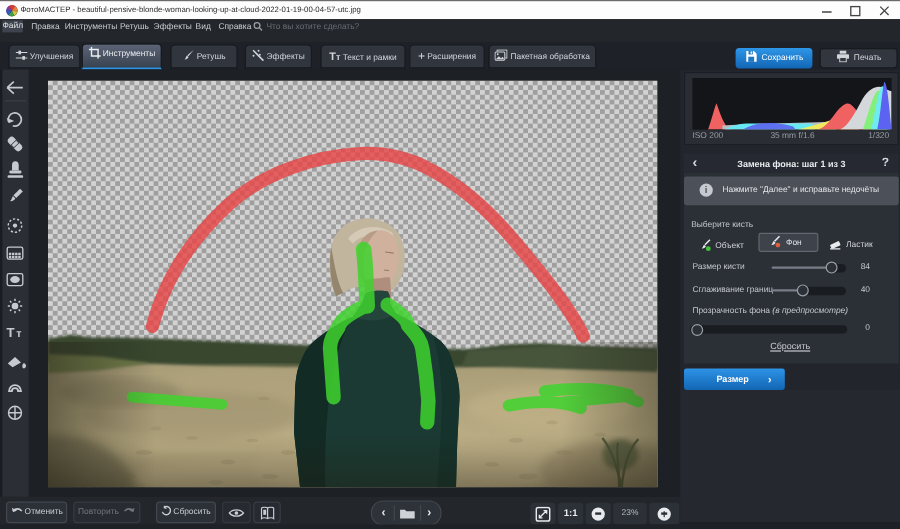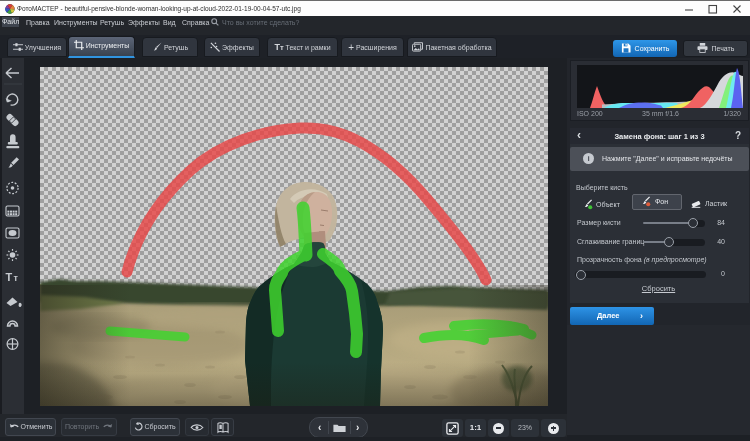--- a/index.html
+++ b/index.html
@@ -419,18 +419,18 @@
   <div class="abs" style="left:97px;top:179px;width:10px;height:10px;border-radius:50%;background:#2b2f36;border:1.5px solid #9aa0a8"></div>
   <div class="abs" style="left:140px;top:180px;width:18px;text-align:right;color:#c3c7cd;font-size:7px">40</div>
 
   <div class="abs" style="left:10px;top:198px;color:#c3c7cd;font-size:7px">Прозрачность фона <i>(в предпросмотре)</i></div>
   <div class="abs" style="left:8px;top:213px;width:131px;height:7px;background:#191c21;border-radius:4px"></div>
   <div class="abs" style="left:9px;top:212px;width:10px;height:10px;border-radius:50%;background:#2b2f36;border:1.5px solid #9aa0a8"></div>
   <div class="abs" style="left:140px;top:212px;width:18px;text-align:right;color:#c3c7cd;font-size:7px">0</div>
   <div class="abs" style="left:0;top:226px;width:183px;text-align:center;color:#c6cad0;font-size:7.5px"><span style="text-decoration:underline">Сбросить</span></div>
 
   <div class="abs" style="left:3px;top:249px;width:84px;height:18px;background:linear-gradient(#2e93e6,#1266b4);border-radius:2px;color:#fff;font-size:7.5px;font-weight:bold;line-height:18px">
-    <span style="margin-left:27px">Далее</span><span style="position:absolute;right:11px;top:0;font-size:9px">›</span></div>
+    <span style="margin-left:27px">Размер</span><span style="position:absolute;right:11px;top:0;font-size:9px">›</span></div>
   <div class="abs" style="left:0;top:267px;width:183px;height:116px;background:#25282e"></div>
       <div class="abs" style="left:0;top:377px;width:183px;height:6px;background:#1d2025"></div>
 </div>
 
 </div>
 
 </body></html>

